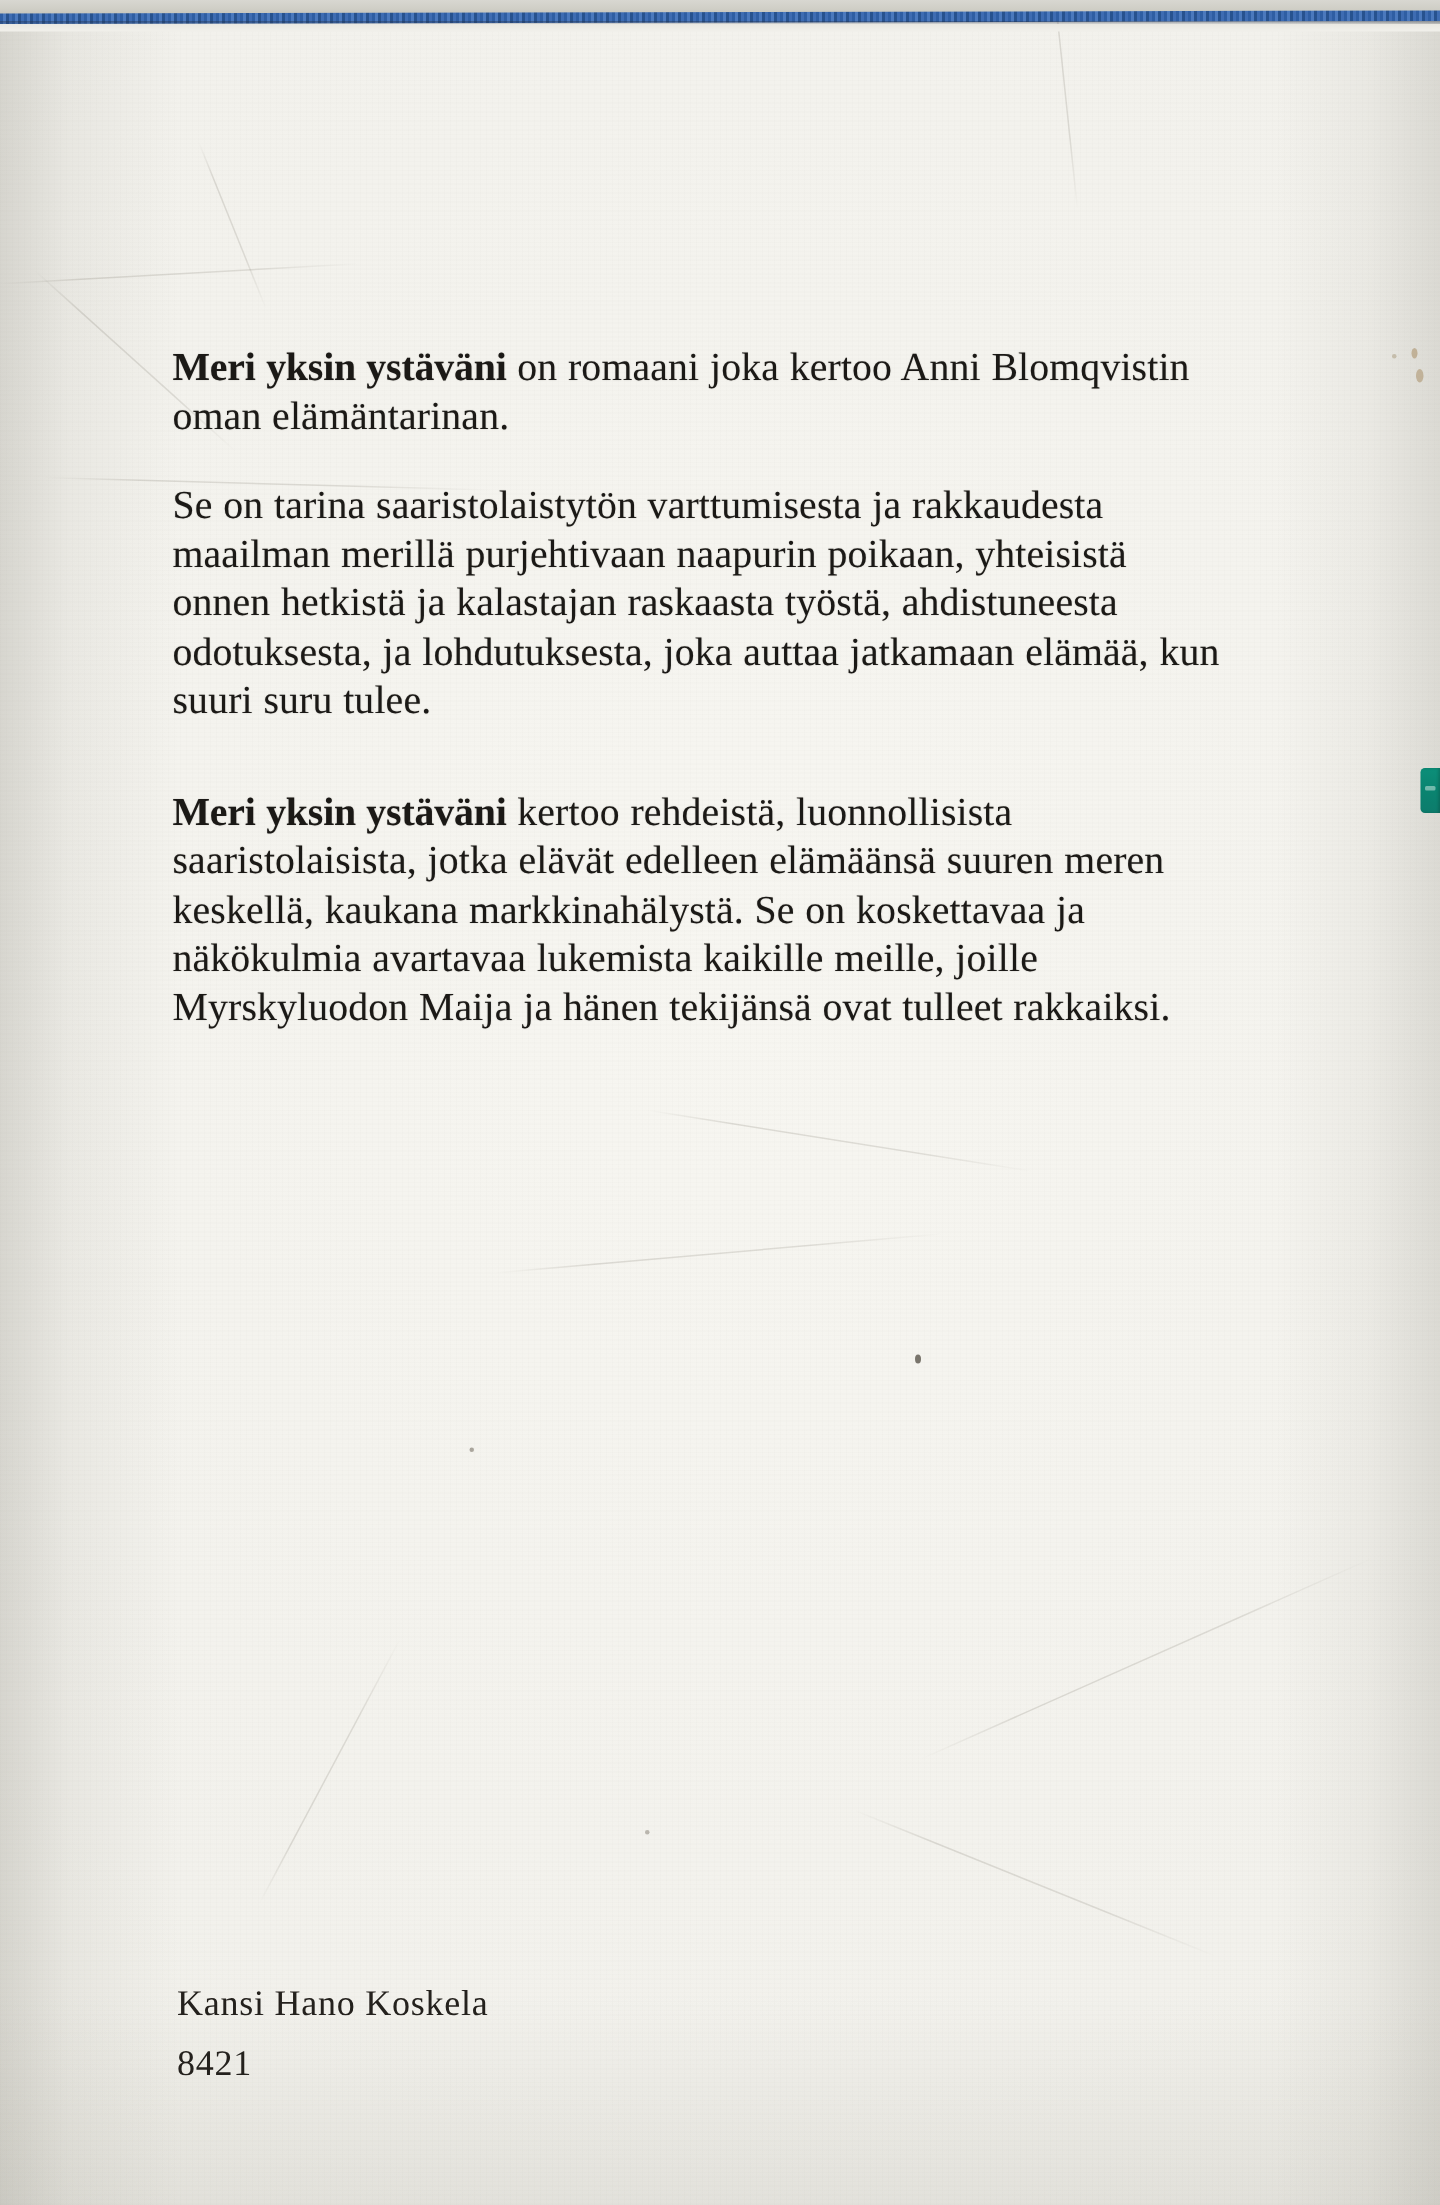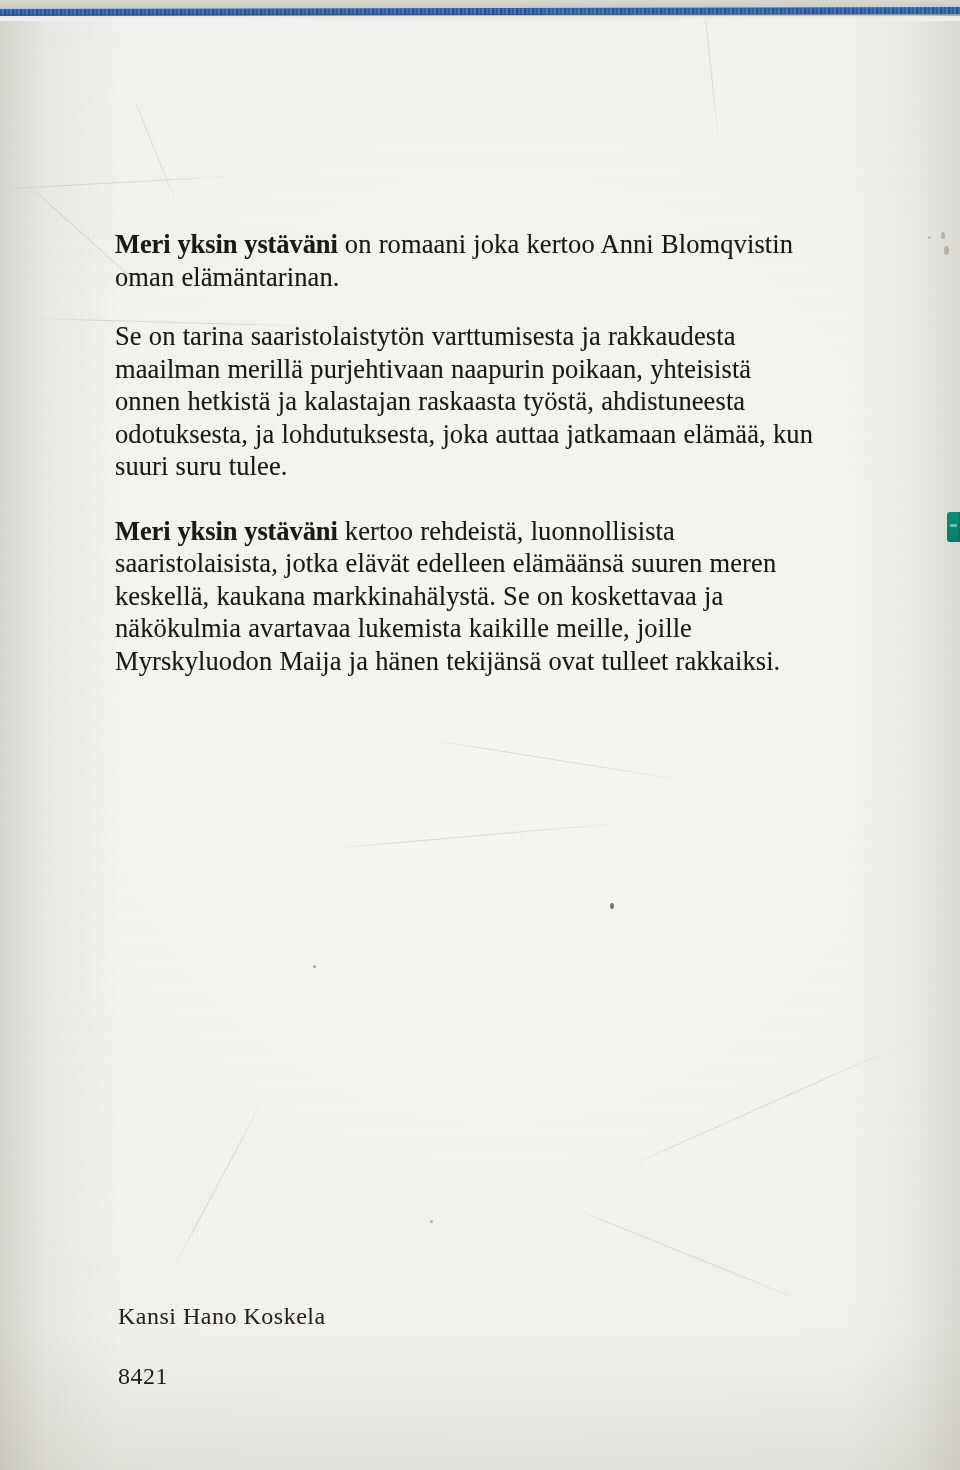--- a/index.html
+++ b/index.html
@@ -138,21 +138,21 @@
     margin: 0;
     font-size: 26.5px;
     line-height: 32.5px;
     letter-spacing: 0.1px;
     word-spacing: 0.4px;
     color: #1b1916;
     text-shadow: 0 0 0.8px rgba(40,36,30,0.30);
   }
   .para + .para { margin-top: 22px; }
   .para.p2 { margin-top: 27px; }
-  .para.p3 { margin-top: 32px; }
+  .para.p3 { margin-top: 42px; }
 
   .booktitle {
     font-weight: bold;
     letter-spacing: -0.1px;
   }
 
   
   .footer {
     position: absolute;
     left: 118px;
@@ -162,21 +162,21 @@
   .credit {
     font-size: 24px;
     line-height: 26px;
     letter-spacing: 0.5px;
     color: #24211d;
     margin-top: 20px;
   }
   .footer-row {
     display: flex;
     align-items: baseline;
-    margin-top: 34px;
+    margin-top: 14px;
   }
   .catalog-number {
     font-size: 24px;
     letter-spacing: 0.5px;
     color: #24211d;
   }
   .isbn {
     font-size: 24px;
     letter-spacing: 0.4px;
     color: #24211d;

